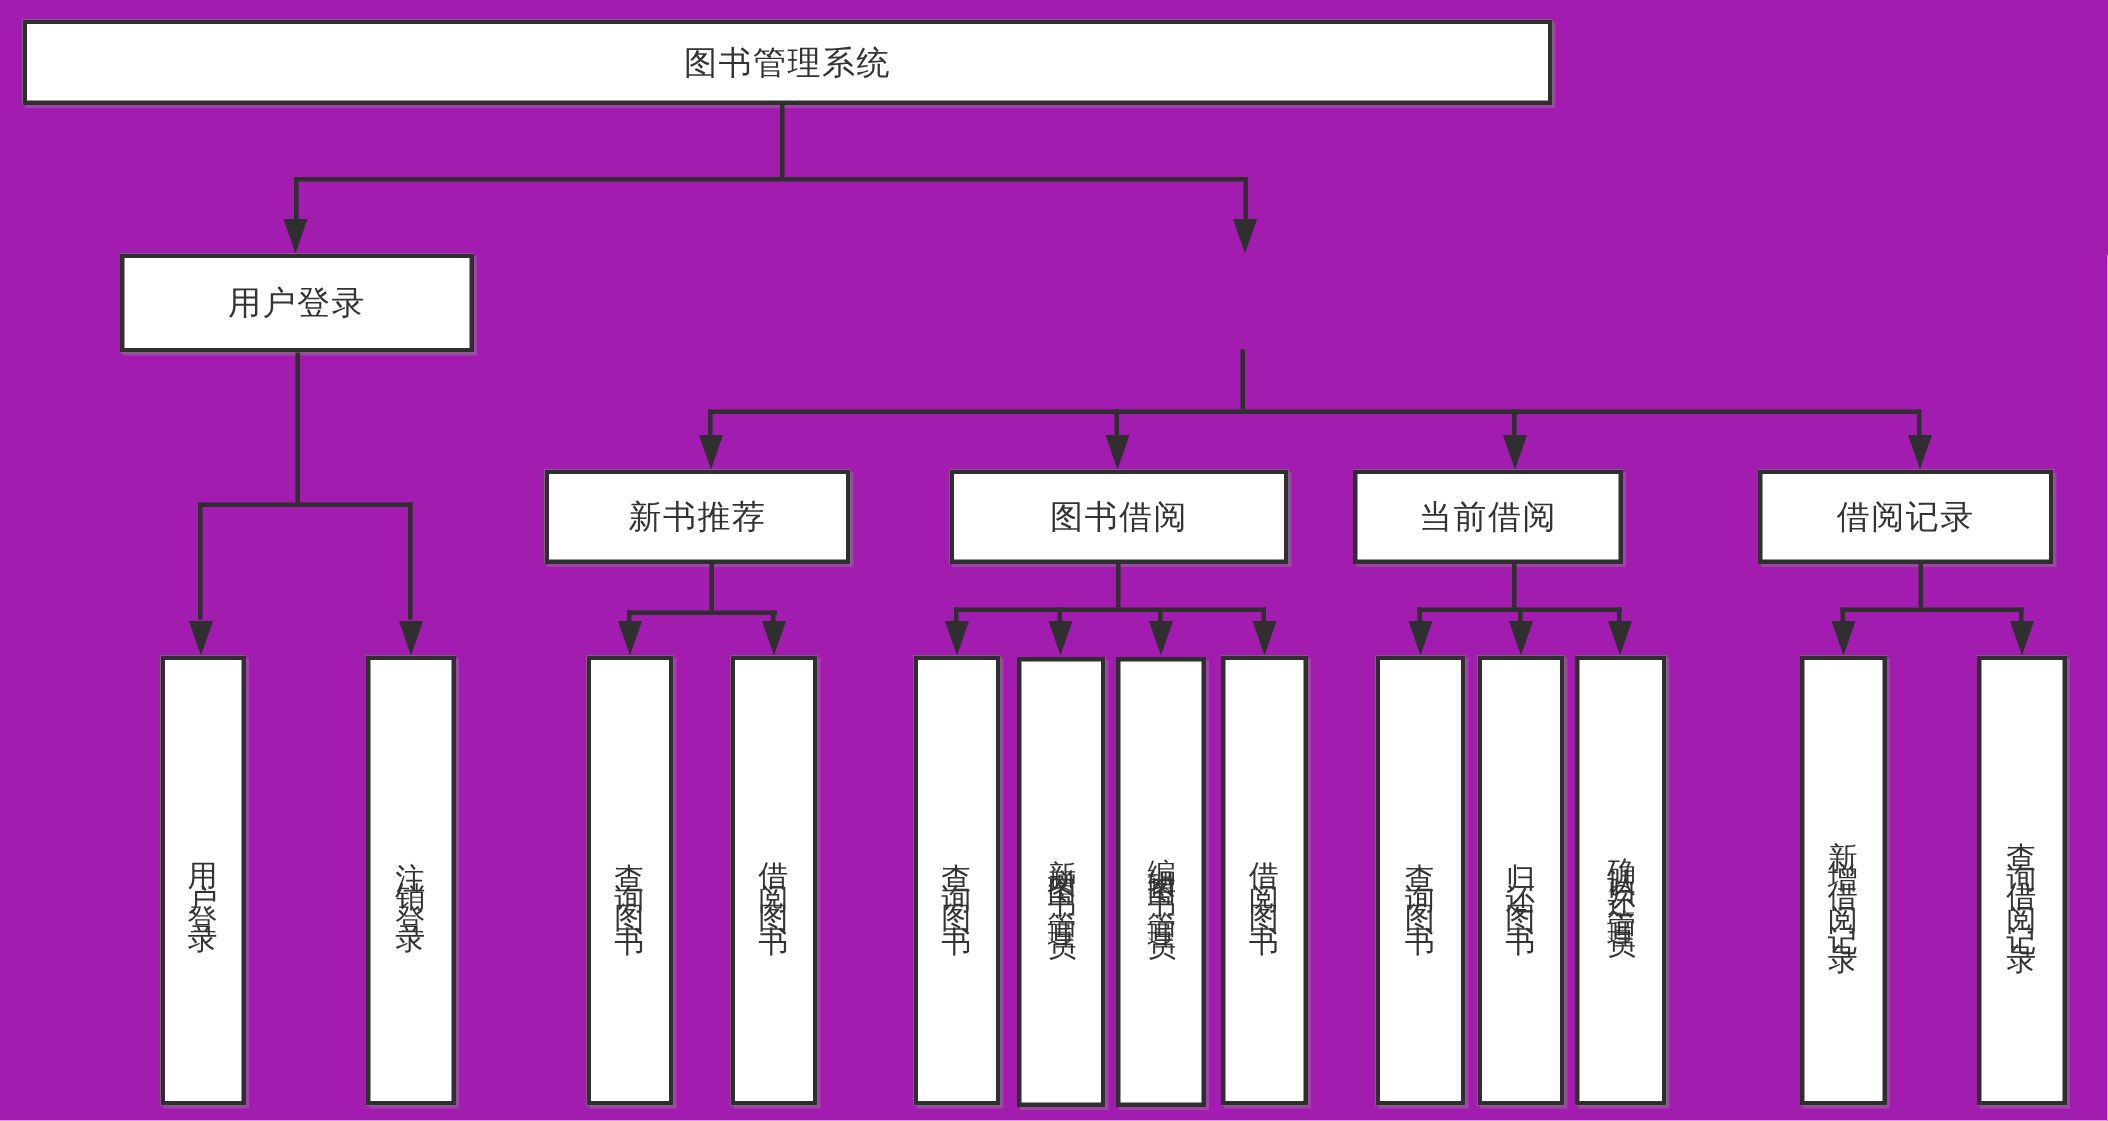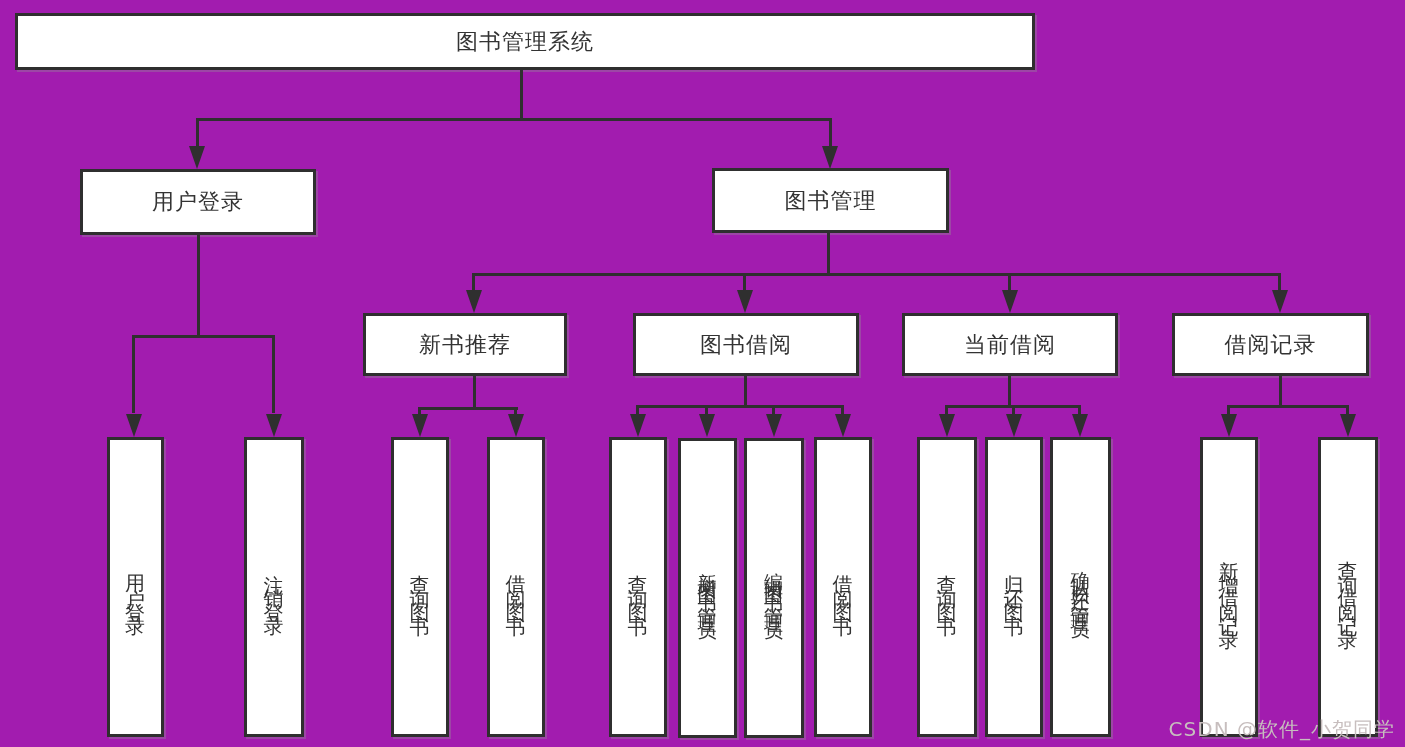--- a/index.html
+++ b/index.html
@@ -47,23 +47,20 @@
   <div class="line" style="left:520px;top:70px;width:3px;height:48px;"></div>
   <div class="line" style="left:196px;top:118px;width:636px;height:3px;"></div>
   <div class="line" style="left:196px;top:118px;width:3px;height:30px;"></div>
   <div class="ah" style="left:189px;top:146px;"></div>
   <div class="line" style="left:829px;top:118px;width:3px;height:30px;"></div>
   <div class="ah" style="left:822px;top:146px;"></div>
 
   <div class="hbox" style="left:80px;top:169px;width:236px;height:66px;">
     <span>用户登录</span>
   </div>
-  <div class="hbox" style="left:712px;top:168px;width:237px;height:65px;">
-    <span>图书管理</span>
-  </div>
 
   <div class="line" style="left:197px;top:235px;width:3px;height:100px;"></div>
   <div class="line" style="left:133px;top:335px;width:142px;height:3px;"></div>
   <div class="line" style="left:132px;top:335px;width:3px;height:78px;"></div>
   <div class="ah" style="left:126px;top:414px;"></div>
   <div class="line" style="left:272px;top:335px;width:3px;height:78px;"></div>
   <div class="ah" style="left:266px;top:414px;"></div>
 
   <div class="line" style="left:827px;top:233px;width:3px;height:40px;"></div>
   <div class="line" style="left:472px;top:273px;width:808px;height:3px;"></div>
@@ -75,21 +72,21 @@
   <div class="ah" style="left:1002px;top:290px;"></div>
   <div class="line" style="left:1278px;top:273px;width:3px;height:20px;"></div>
   <div class="ah" style="left:1272px;top:290px;"></div>
 
   <div class="hbox" style="left:363px;top:313px;width:204px;height:63px;">
     <span>新书推荐</span>
   </div>
   <div class="hbox" style="left:633px;top:313px;width:226px;height:63px;">
     <span>图书借阅</span>
   </div>
-  <div class="hbox" style="left:902px;top:313px;width:216px;height:63px;">
+  <div class="hbox" style="left:902px;top:313px;width:180px;height:63px;">
     <span>当前借阅</span>
   </div>
   <div class="hbox" style="left:1172px;top:313px;width:197px;height:63px;">
     <span>借阅记录</span>
   </div>
 
   <div class="line" style="left:473px;top:376px;width:3px;height:31px;"></div>
   <div class="line" style="left:418px;top:407px;width:100px;height:3px;"></div>
   <div class="line" style="left:418px;top:407px;width:3px;height:10px;"></div>
   <div class="ah" style="left:412px;top:414px;"></div>
@@ -160,15 +157,14 @@
     <span class="tight">确认归还（管理员）</span>
   </div>
 
   <div class="vbox" style="left:1200px;top:437px;width:58px;height:300px;">
     <span>新增借阅记录</span>
   </div>
   <div class="vbox" style="left:1318px;top:437px;width:60px;height:300px;">
     <span>查询借阅记录</span>
   </div>
 
-  <div class="watermark">CSDN @软件_小贺同学</div>
 
 </div>
 
 </body></html>

